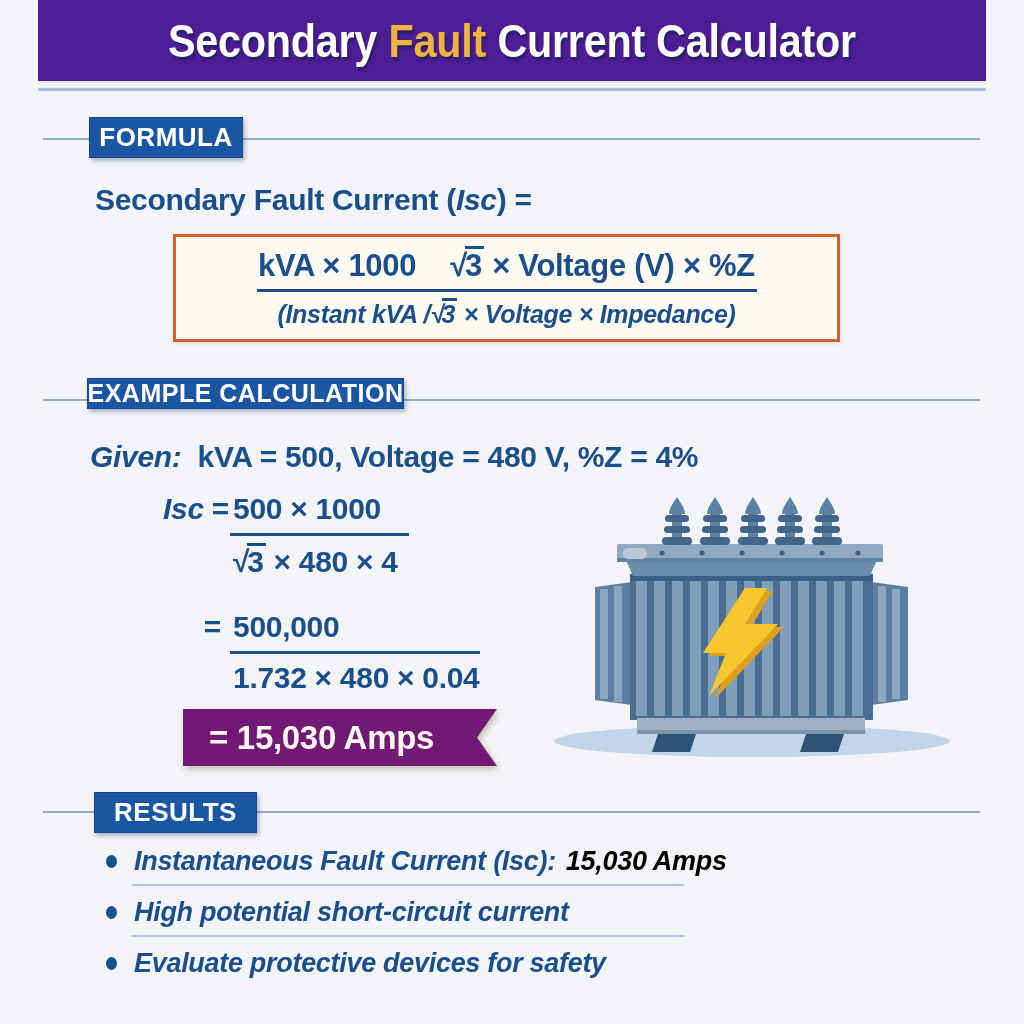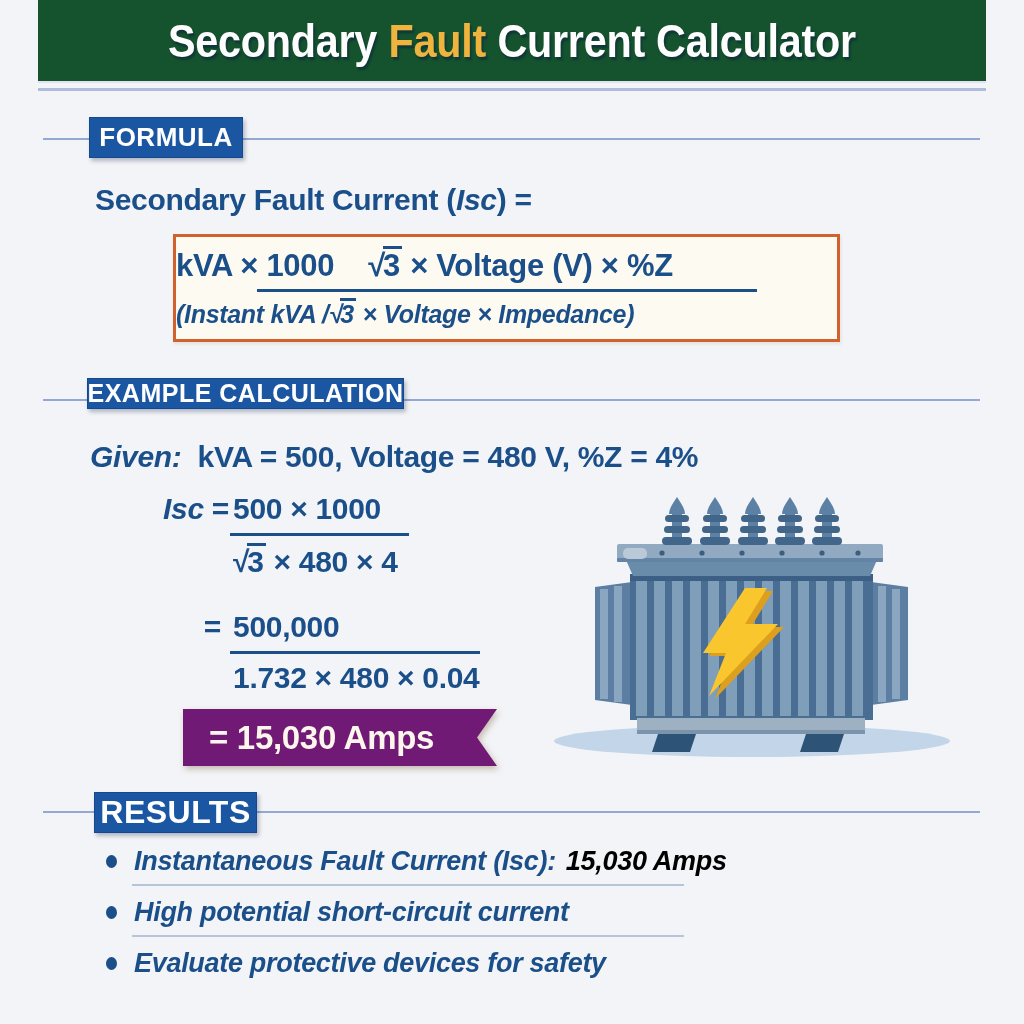--- a/index.html
+++ b/index.html
@@ -8,21 +8,21 @@
     position:relative;
     background:#f3f4f7;
     font-family:"Liberation Sans", sans-serif;
     color:#1b4f8a;
     overflow:hidden;
     letter-spacing:-0.3px;
   }
   
   .header-bar{
     position:absolute; left:38px; top:0; width:948px; height:83px;
-    background:#14532d;
+    background:#4c1d95;
     border-bottom:2px solid #dfe4ef;
     display:flex; align-items:center; justify-content:center;
   }
   .header-title{
     display:flex; gap:13px; align-items:baseline;
     font-size:47px; font-weight:700; color:#fdfdfd;
     transform:scaleX(0.88); transform-origin:center;
     text-shadow:2px 3px 2px rgba(12,32,66,0.55);
     white-space:nowrap;
   }
@@ -39,31 +39,31 @@
   .badge{
     position:absolute; z-index:1;
     background:#1b56a2; border:1px solid #15488c;
     color:#ffffff; font-weight:700;
     display:flex; align-items:center; justify-content:center;
     box-shadow:2px 3px 4px rgba(20,40,80,0.3);
     letter-spacing:0.5px; white-space:nowrap;
   }
   .badge-formula{ left:89px; top:117px; width:154px; height:41px; font-size:26px; }
   .badge-example{ left:87px; top:378px; width:317px; height:31px; font-size:25px; }
-  .badge-results{ left:94px; top:792px; width:163px; height:41px; font-size:32px; }
+  .badge-results{ left:94px; top:792px; width:163px; height:41px; font-size:26px; }
   
   .formula-lead{
     position:absolute; left:95px; top:183px;
     font-size:30px; font-weight:700; white-space:nowrap;
   }
   .formula-lead .var{ font-style:italic; }
   .formula-box{
     position:absolute; left:173px; top:234px; width:667px; height:108px;
     background:#fdfaf2; border:3px solid #d2622d;
-    padding-top:9px;
+    text-align:center; padding-top:9px;
     box-shadow:1px 2px 3px rgba(120,80,40,0.12);
   }
   .f-num{ font-size:31px; font-weight:700; white-space:nowrap; }
   .f-num .gap{ display:inline-block; width:34px; }
   .f-bar{ width:500px; border-bottom:3px solid #1b4f8a; margin:5px auto 6px auto; }
   .f-sub{ font-size:25px; font-weight:600; font-style:italic; white-space:nowrap; }
   .rt{ display:inline; }
   .radicand{
     display:inline-block; border-top:3px solid currentColor;
     line-height:1; padding:1px 2px 0 0; margin-left:-2px;

